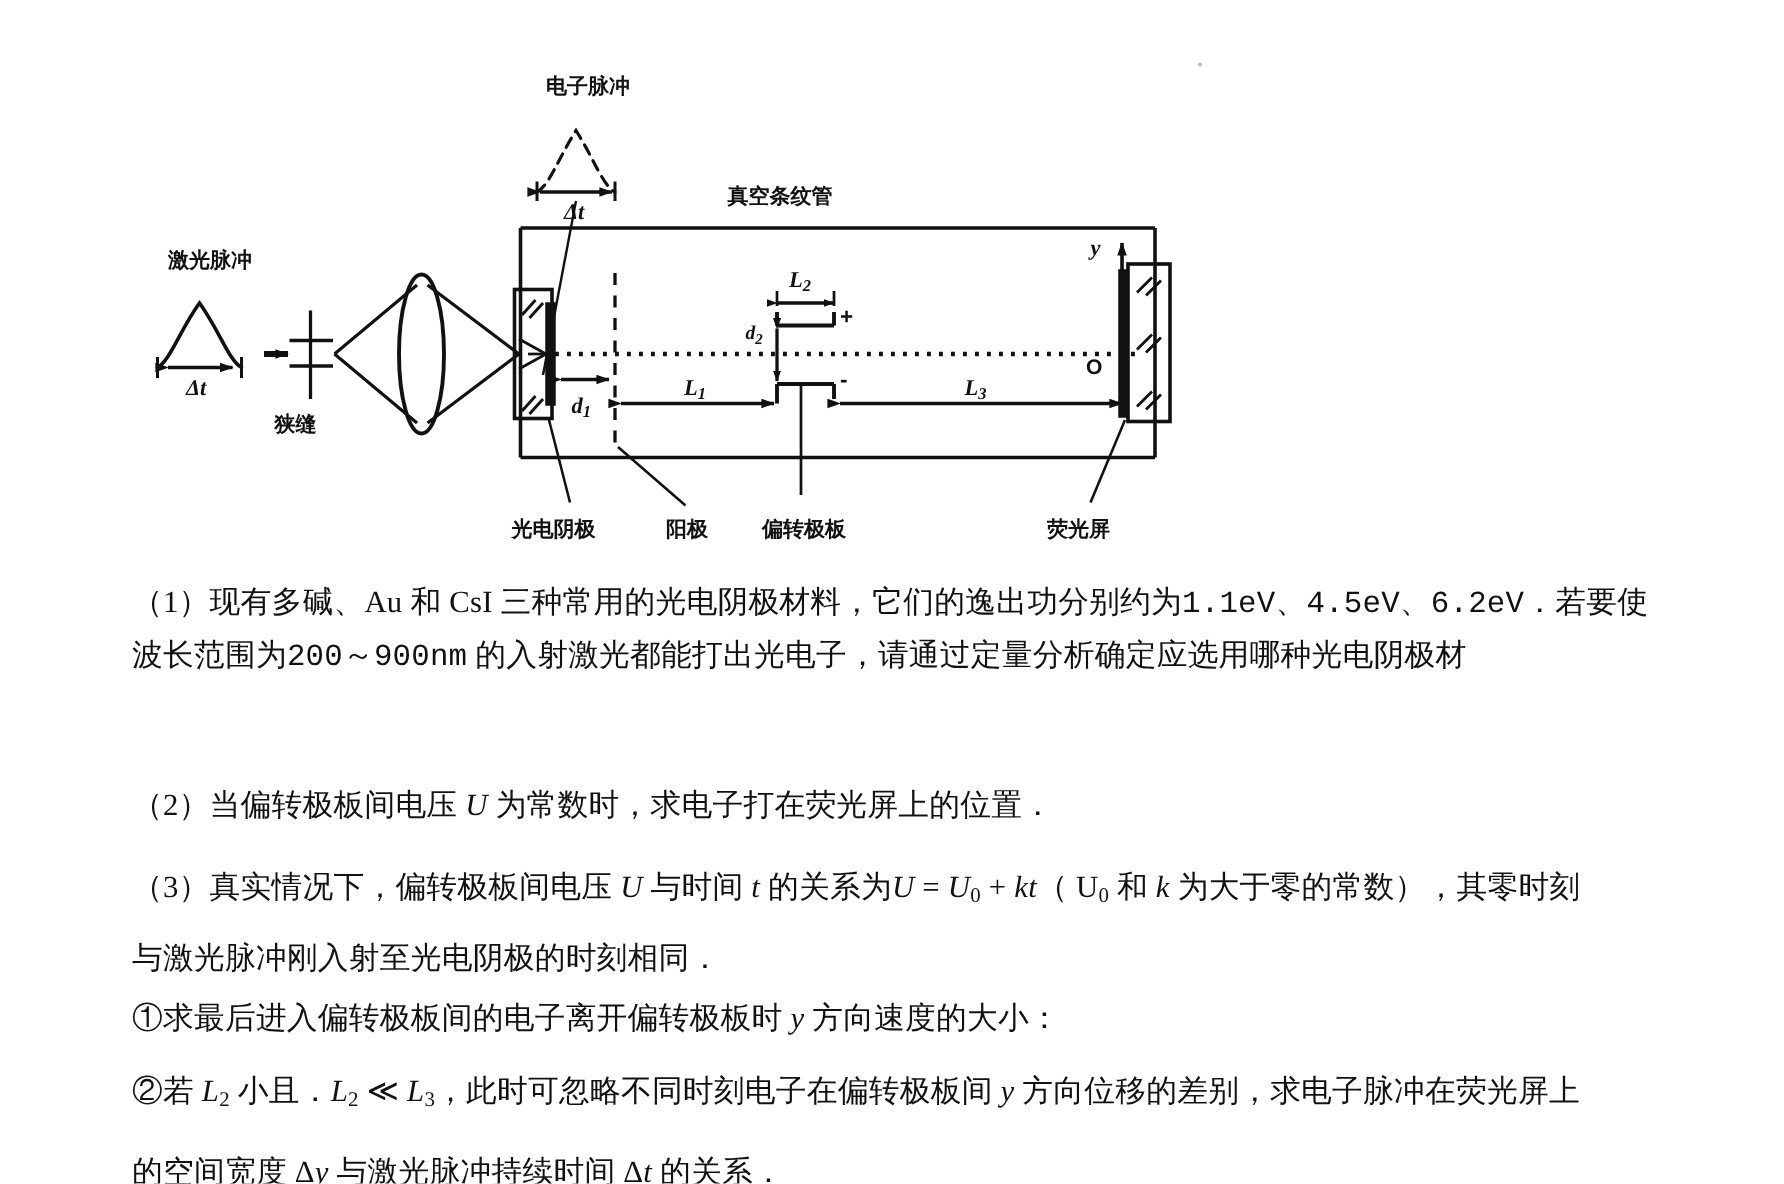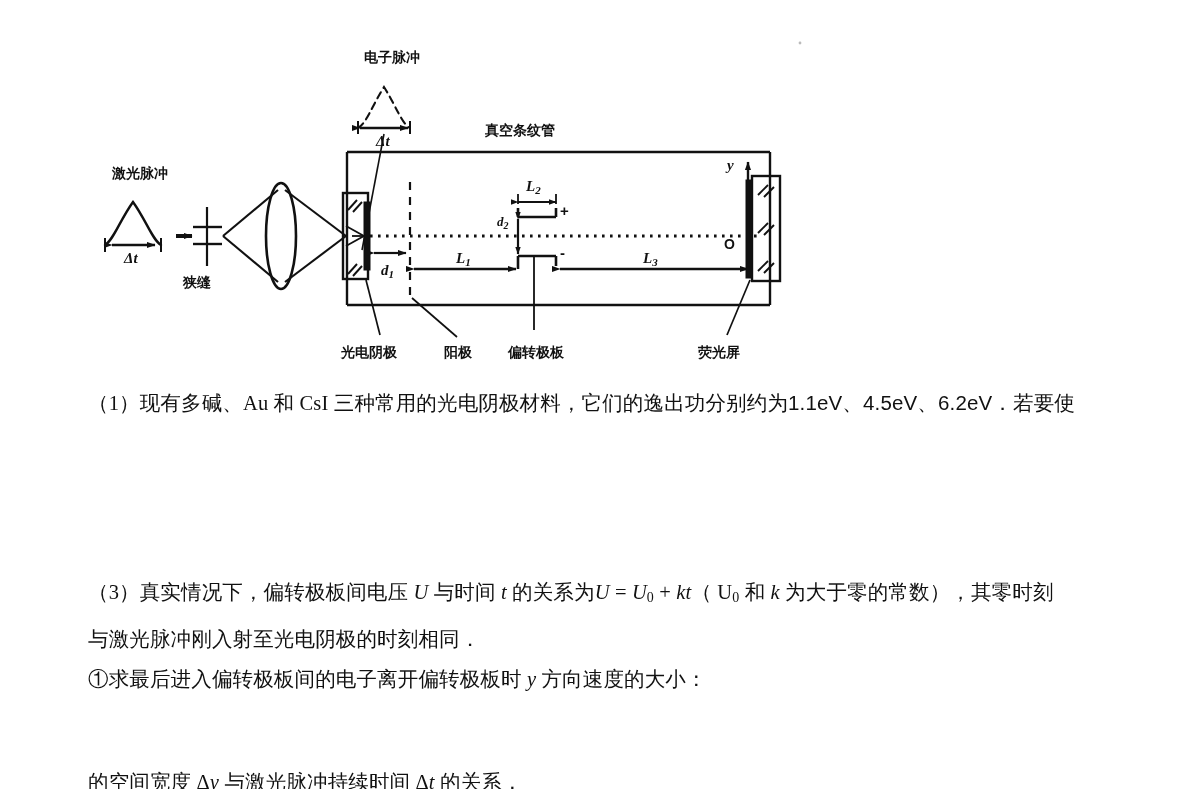--- a/index.html
+++ b/index.html
@@ -59,21 +59,21 @@
   sub.sm { font-size: 0.68em; vertical-align: -0.22em; font-style: normal; }
   sup.sm { font-size: 0.66em; vertical-align: 0.48em; font-style: normal; }
   .paren-big {
     display: inline-block;
     font-size: 1.55em;
     line-height: 0.6;
     vertical-align: -0.17em;
     font-family: "Liberation Serif","DejaVu Serif",serif;
     transform: scaleX(0.72);
   }
-  .num { font-family: Liberation Sans, sans-serif; }
+  .num { font-family: Liberation Mono, monospace; }
 
   
   .flabel {
     font-family: "Liberation Sans", "DejaVu Sans", sans-serif;
     font-weight: bold;
     font-size: 14px;
     fill: #111;
   }
   .fmath {
     font-family: "Liberation Serif", "DejaVu Serif", serif;
@@ -241,32 +241,41 @@
       <circle cx="800" cy="13" r="1.4" fill="#bbb"></circle>
     </svg>
   </div>
 
   <div id="body-text">
 
     <div class="para cn" style="top:6px;">
       <span>（1）现有多碱、</span><span class="mup">Au</span><span> 和 </span><span class="mup">CsI</span><span> 三种常用的光电阴极材料，它们的逸出功分别约为</span><span class="num">1.1eV</span><span>、</span><span class="num">4.5eV</span><span>、</span><span class="num">6.2eV</span><span>．若要使</span>
     </div>
 
-
-
+    <div class="para cn" style="top:41px;">
+      <span>波长范围为</span><span class="num">200～900nm</span><span> 的入射激光都能打出光电子，请通过定量分析确定应选用哪种光电阴极材</span>
+    </div>
+
+
+    <div class="para cn" style="top:141px;">
+      <span>（2）当偏转极板间电压 </span><span class="mi">U</span><span> 为常数时，求电子打在荧光屏上的位置．</span>
+    </div>
 
     <div class="para cn" style="top:196px;">
       <span>（3）真实情况下，偏转极板间电压 </span><span class="mi">U</span><span> 与时间 </span><span class="mi">t</span><span> 的关系为</span><span class="mi">U</span><span class="mup"> = </span><span class="mi">U</span><sub class="sm">0</sub><span class="mup"> + </span><span class="mi">kt</span><span>（ </span><span class="mup">U</span><sub class="sm">0</sub><span> 和 </span><span class="mi">k</span><span> 为大于零的常数），其零时刻</span>
     </div>
 
     <div class="para cn" style="top:283px;">
       <span>①求最后进入偏转极板间的电子离开偏转极板时 </span><span class="mi">y</span><span> 方向速度的大小：</span>
     </div>
 
     <div class="para cn" style="top:243px;">与激光脉冲刚入射至光电阴极的时刻相同．</div>
 
+    <div class="para cn" style="top:332px;">
+      <span>②若 </span><span class="mi">L</span><sub class="sm">2</sub><span> 小且．</span><span class="mi">L</span><sub class="sm">2</sub><span class="mup"> ≪ </span><span class="mi">L</span><sub class="sm">3</sub><span>，此时可忽略不同时刻电子在偏转极板间 </span><span class="mi">y</span><span> 方向位移的差别，求电子脉冲在荧光屏上</span>
+    </div>
 
     <div class="para cn" style="top:386px;">
       <span>的空间宽度 Δ</span><span class="mi">y</span><span> 与激光脉冲持续时间 Δ</span><span class="mi">t</span><span> 的关系．</span>
     </div>
 
   </div>
 </div>
 
 </body></html>

